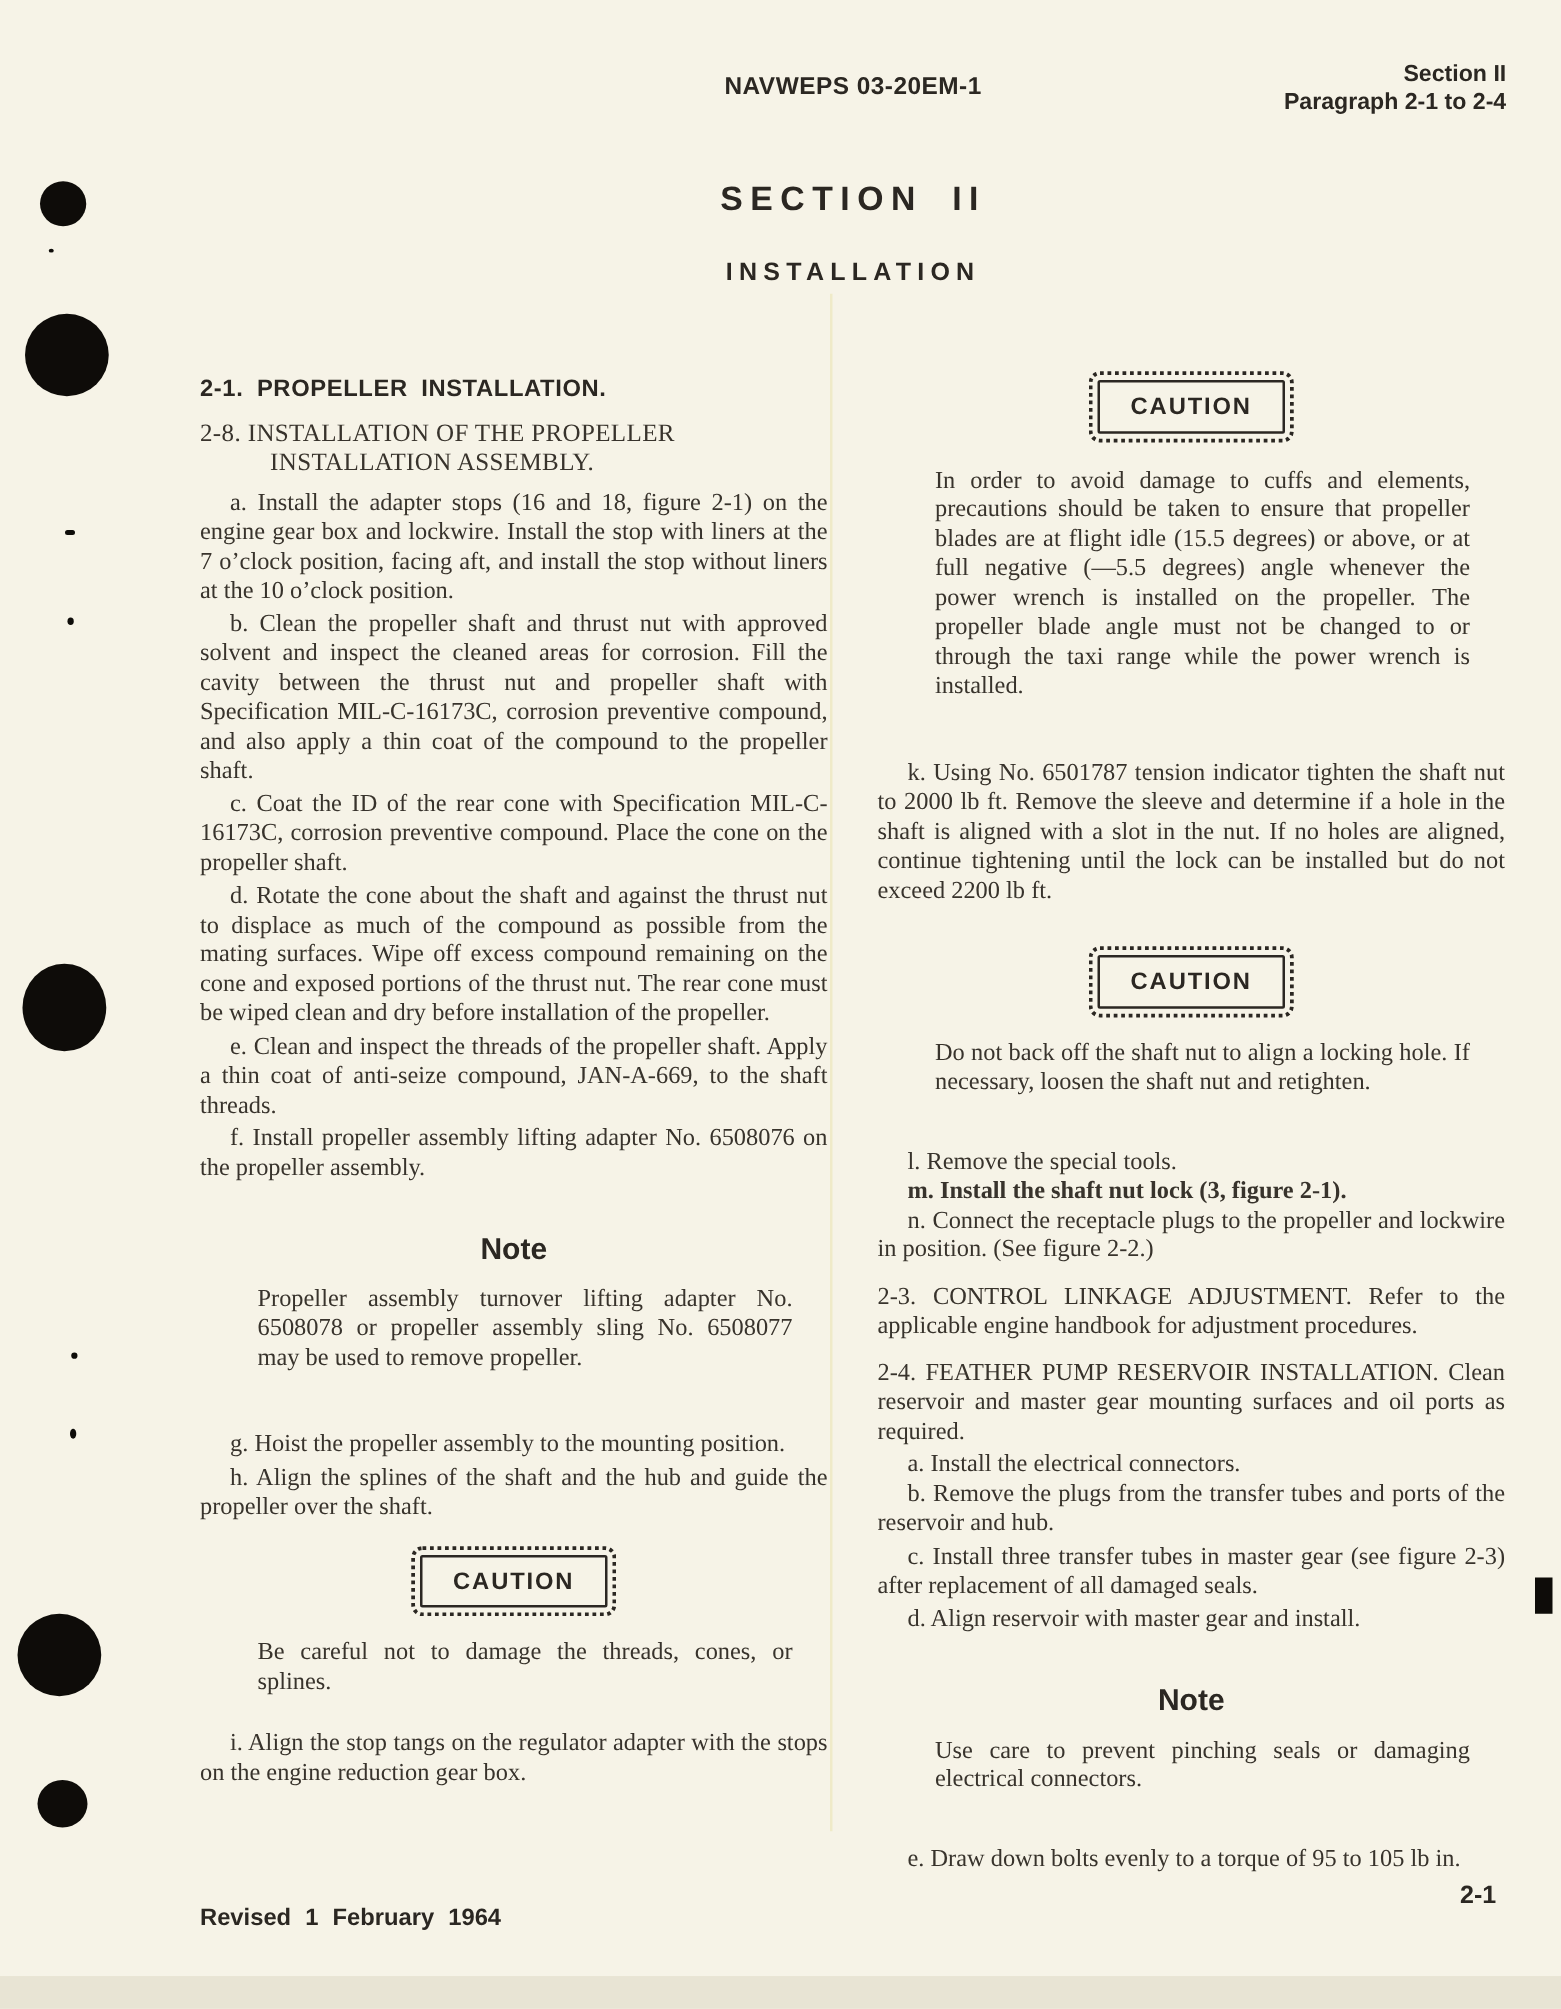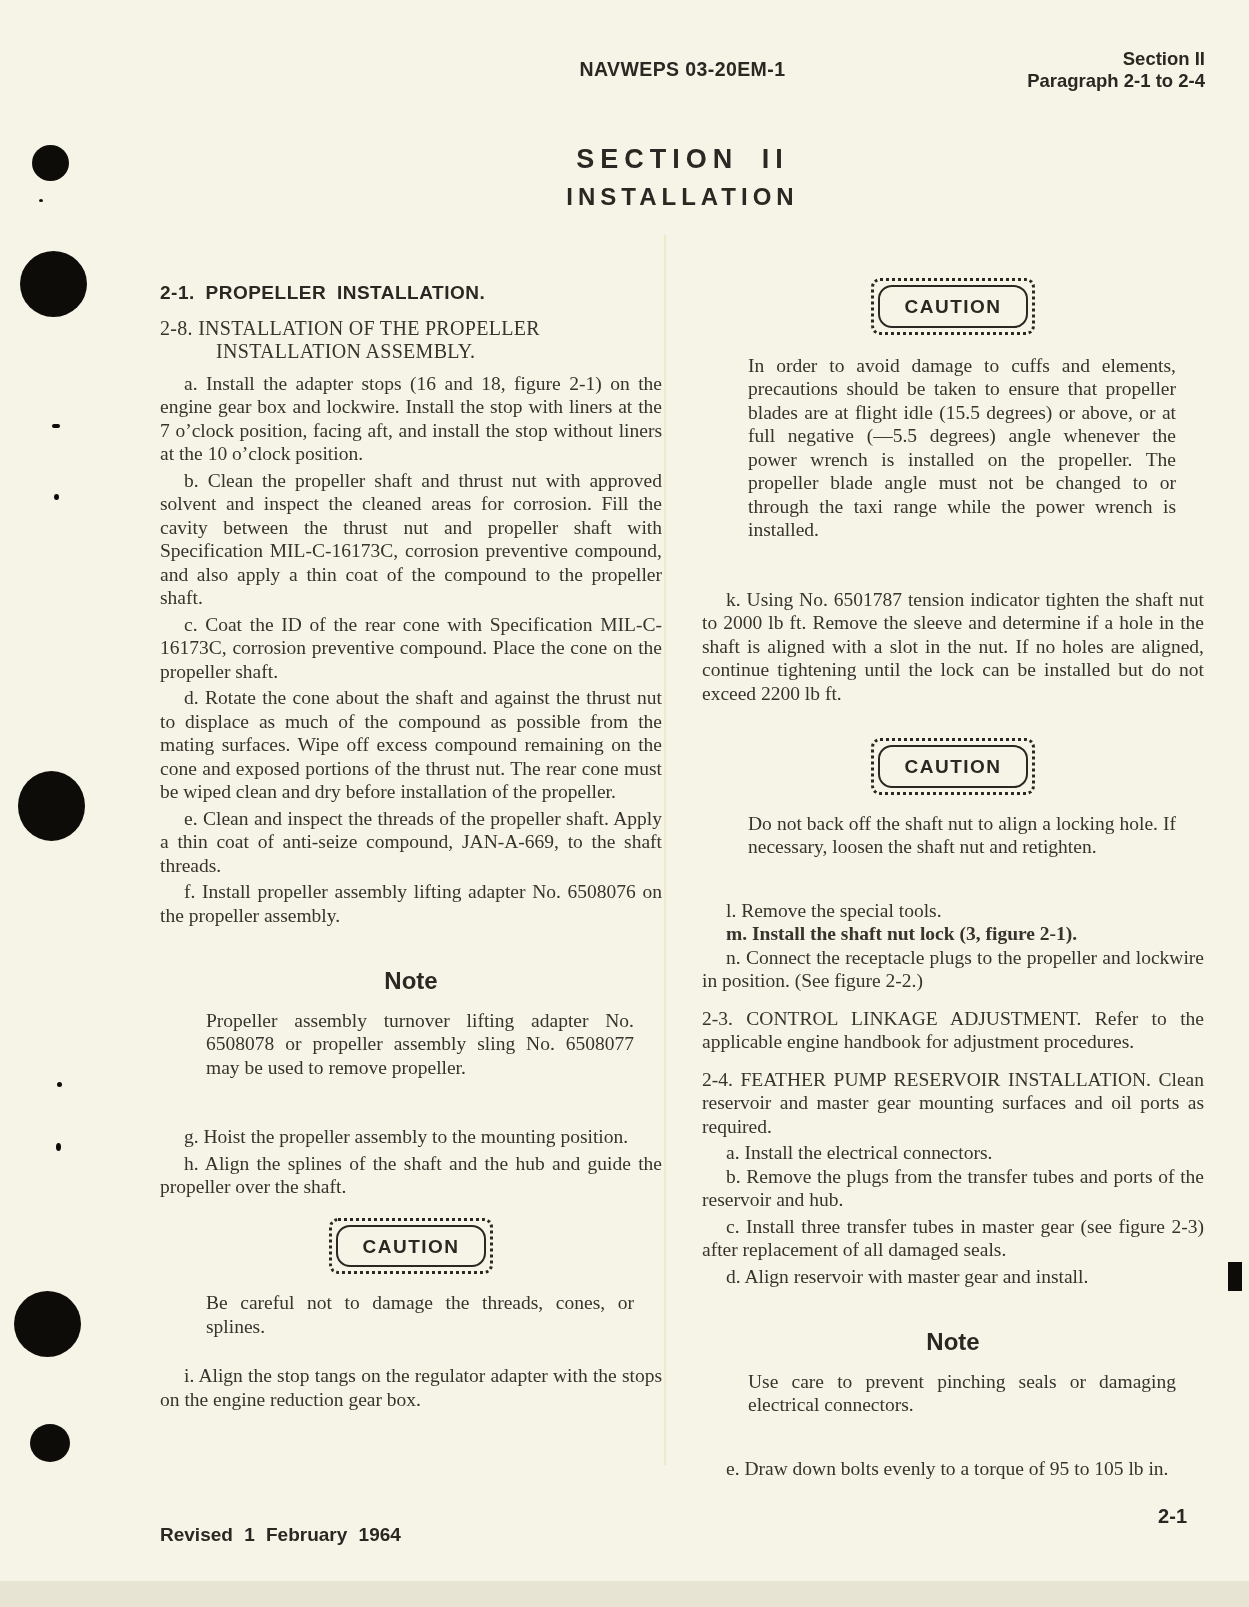--- a/index.html
+++ b/index.html
@@ -66,21 +66,21 @@
   }
   .title1, .title2 {
     text-align: center;
     font-family: "Liberation Sans", sans-serif;
     font-weight: 800;
     color: var(--ink);
     letter-spacing: 6px;
     word-spacing: 10px;
   }
   .title1 { font-size: 27px; margin: 46px 0 0; }
-  .title2 { font-size: 24px; margin: 8px 0 0; letter-spacing: 5px; }
+  .title2 { font-size: 20px; margin: 32px 0 0; letter-spacing: 5px; }
   .cols { display: flex; gap: 40px; margin-top: 68px; }
   .col {
     width: 502px;
     font-size: 19.5px;
     line-height: 23.5px;
     text-align: justify;
   }
   .h-bold {
     font-family: "Liberation Sans", sans-serif;
     font-weight: 700;
@@ -111,21 +111,21 @@
   .inset { margin: 0 28px 0 46px; text-indent: 0; }
   .caution-wrap { display: flex; justify-content: center; }
   .caution-badge {
     position: relative;
     font-family: "Liberation Sans", sans-serif;
     font-weight: 700;
     font-size: 19px;
     letter-spacing: 1.5px;
     color: var(--ink);
     border: 2.5px solid var(--ink);
-    border-radius: 14px;
+    border-radius: 2px;
     padding: 8px 24px 7px;
     background: var(--paper);
   }
   .caution-badge::before {
     content: "";
     position: absolute;
     inset: -9px;
     border: 3.5px dotted var(--ink);
     border-radius: 9px;
     pointer-events: none;
@@ -139,21 +139,21 @@
     position: absolute;
     left: 160px; top: 1524px;
     font-family: "Liberation Sans", sans-serif;
     font-weight: 700;
     font-size: 19px;
     word-spacing: 6px;
     color: var(--ink);
   }
   .footer-right {
     position: absolute;
-    right: 62px; top: 1505px;
+    right: 52px; top: 1505px;
     font-family: "Liberation Sans", sans-serif;
     font-weight: 700;
     font-size: 20px;
     color: var(--ink);
   }
 </style>
 </head>
 <body>
 
 <div class="page">

